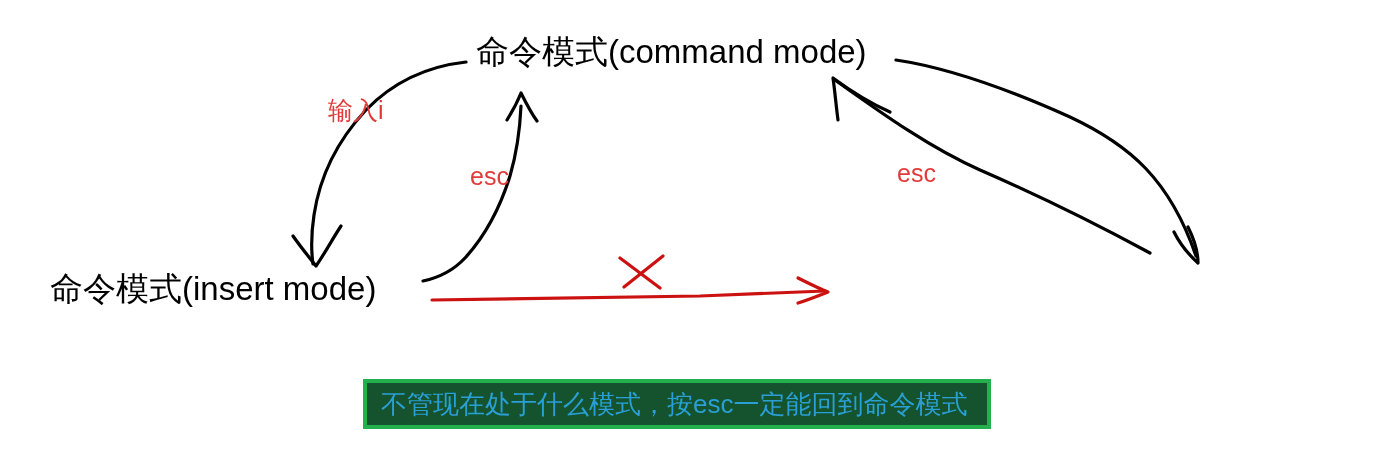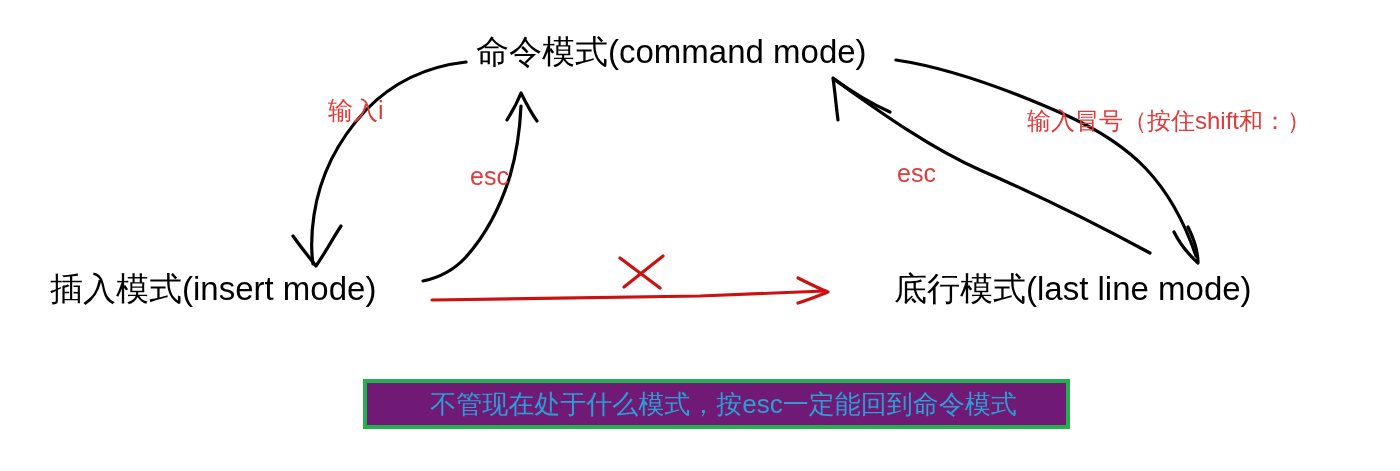--- a/index.html
+++ b/index.html
@@ -75,28 +75,27 @@
   }
   #annot-no-direct {
     left: 565px;
     top: 312px;
     font-size: 25px;
   }
   #note-box {
     position: absolute;
     left: 363px;
     top: 379px;
-    width: 707px;
+    width: 628px;
     height: 50px;
     border: 4px solid #22b14c;
-    background: #701a75;
+    background: #14532d;
     box-sizing: border-box;
     display: flex;
     align-items: center;
-    justify-content: center;
   }
   #note-text {
     color: #2a9fd6;
     font-size: 26px;
     white-space: nowrap;
     padding-left: 14px;
     line-height: 1;
   }
 </style>
 </head>
@@ -124,30 +123,28 @@
 
       <path d="M 432 300 L 700 296 L 825 291"></path>
       <path d="M 798 278 C 810 284 820 289 828 292 C 818 296 808 300 798 303"></path>
 
       <path d="M 620 258 L 660 288 M 663 256 L 624 287"></path>
     </g>
   </svg>
 
   <div class="node-label" id="node-command">命令模式(command mode)</div>
 
-  <div class="node-label" id="node-insert">插入模式(insert mode)</div>
+  <div class="node-label" id="node-insert">命令模式(insert mode)</div>
 
-  <div class="node-label" id="node-lastline">底行模式(last line mode)</div>
 
   <div class="annot" id="annot-input-i">输入i</div>
 
   <div class="annot" id="annot-esc-left">esc</div>
 
   <div class="annot" id="annot-esc-right">esc</div>
 
-  <div class="annot" id="annot-colon">输入冒号（按住shift和：）</div>
 
 
   <div id="note-box">
     <span id="note-text">不管现在处于什么模式，按esc一定能回到命令模式</span>
   </div>
 
 </div>
 
 </body></html>

